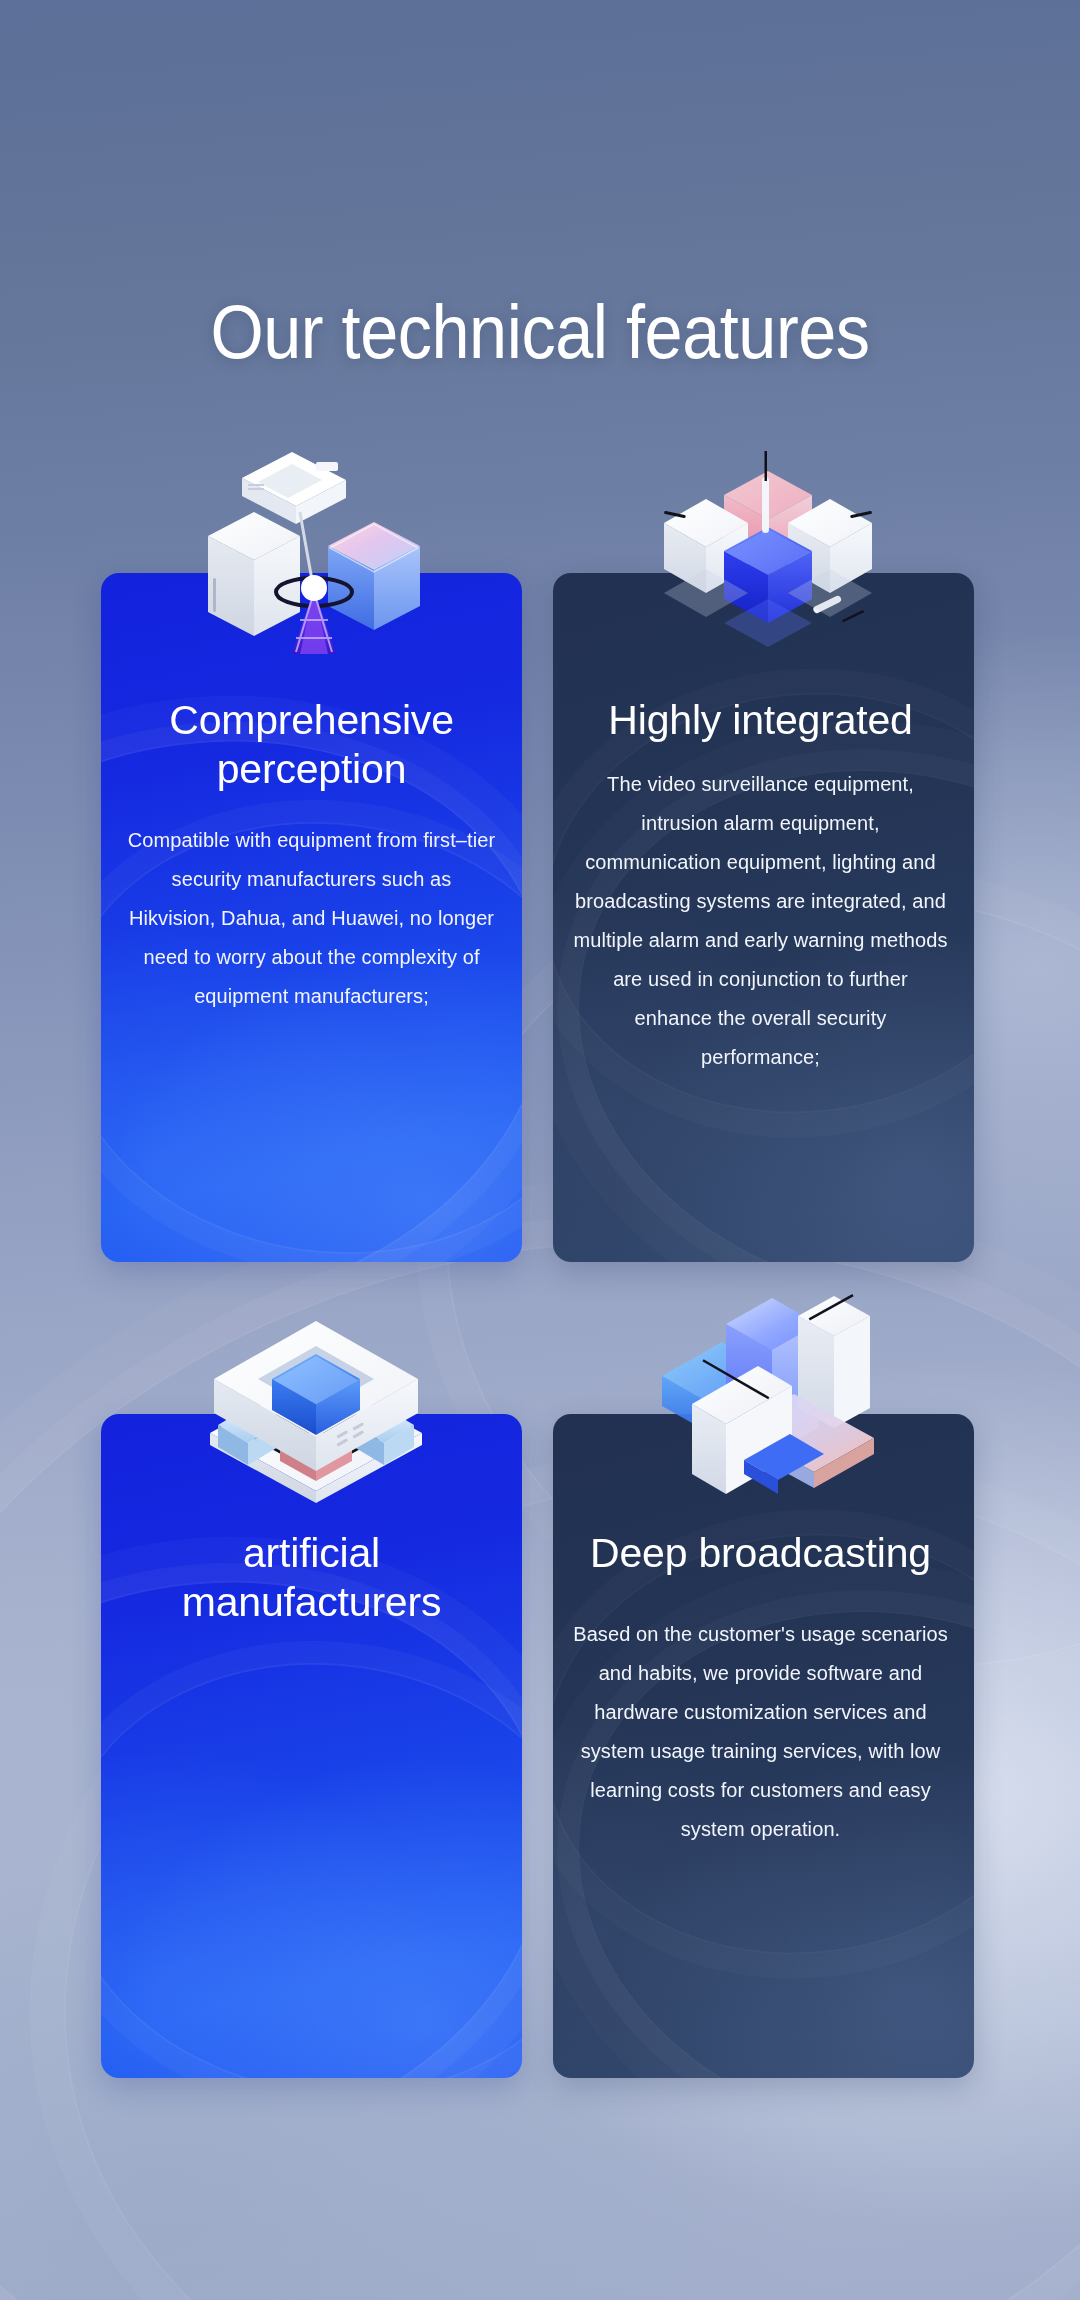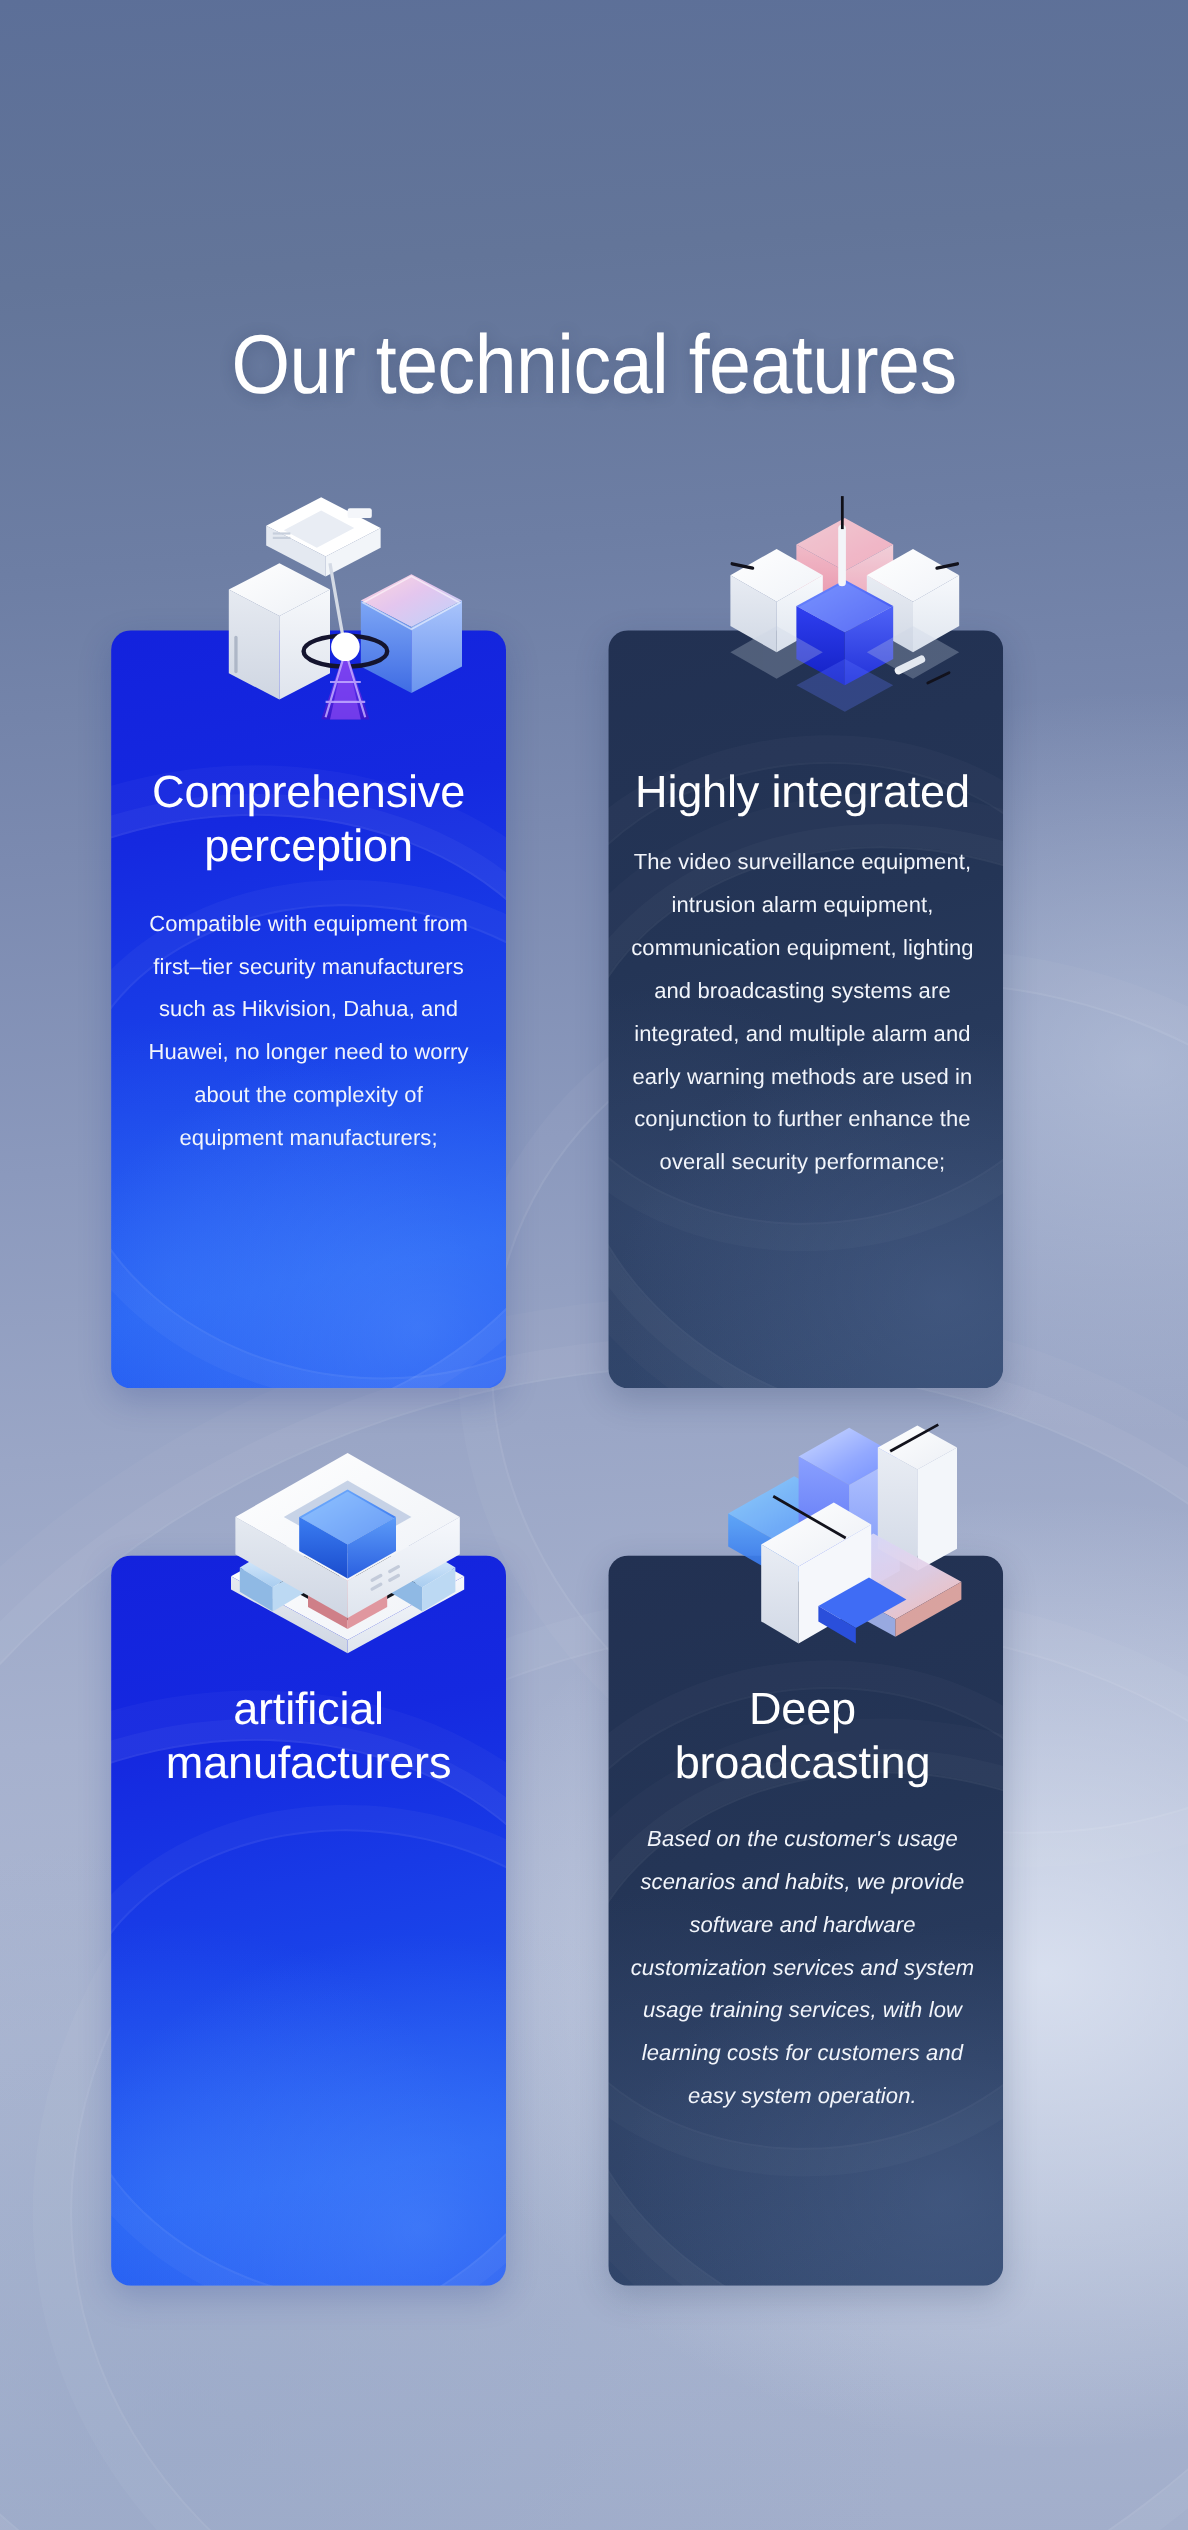--- a/index.html
+++ b/index.html
@@ -63,21 +63,21 @@
     font-weight:400;
     letter-spacing:-0.5px;
     transform:scaleX(.90);
     text-shadow:0 2px 14px rgba(40,55,90,.30);
     white-space:nowrap;
   }
 
   
   .card{
     position:absolute;
-    width:359px;
+    width:421px;
     border-radius:18px;
     overflow:hidden;
     text-align:center;
     padding:0 26px;
   }
   .card.blue{
     background:
       radial-gradient(ellipse 520px 430px at 78% 92%, rgba(90,150,255,.50) 0%, rgba(90,150,255,0) 62%),
       radial-gradient(ellipse 430px 360px at 15% 85%, rgba(70,130,250,.34) 0%, rgba(70,130,250,0) 64%),
       linear-gradient(168deg,#1322dd 0%, #1529e0 26%, #1a45ea 58%, #1f5bf2 82%, #1c4fee 100%);
@@ -145,21 +145,21 @@
   #card-1 .card-title{ margin-top:123px; }
   #card-1 .card-body { margin-top:27px; }
 
   #card-2 .card-title{ margin-top:123px; }
   #card-2 .card-body { margin-top:20px; }
 
   #card-3 .card-title{ margin-top:115px; }
   #card-3 .card-body { margin-top:27px; }
 
   #card-4 .card-title{ margin-top:115px; }
-  #card-4 .card-body { margin-top:26px;font-style:italic; }
+  #card-4 .card-body { margin-top:37px; }
 
   
   .icon-wrap{
     position:absolute;
     z-index:6;
     pointer-events:none;
   }
   .icon-wrap svg{ display:block; overflow:visible; }
 
   #icon-1{ left:196px; top:440px;  width:240px; height:220px; }

